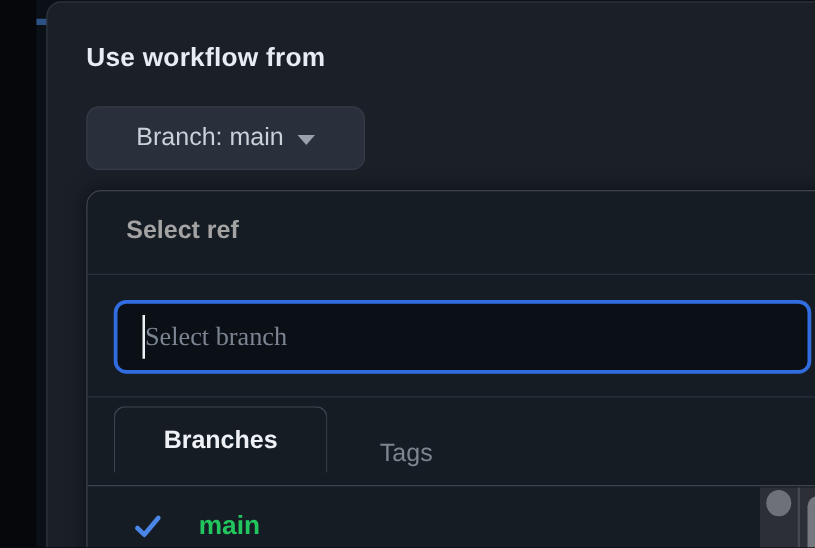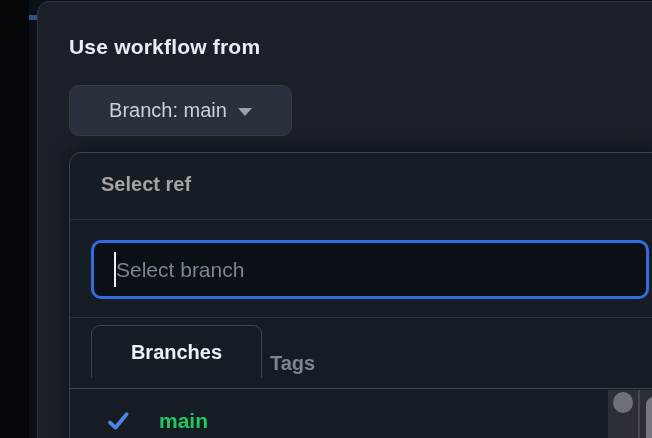--- a/index.html
+++ b/index.html
@@ -49,41 +49,41 @@
     font-size:20px; font-weight:700; color:#a3a3a3;
   }
   .divider { position:absolute; left:0; right:0; height:1px; background:#2b313b; }
   .divider-1 { top:66px; }
   .divider-2 { top:164px; }
   .ref-search {
     position:absolute; left:21px; top:87px; width:558px; height:59px;
     background:#0b1017; color:#e6edf3;
     border:3px solid var(--focus-ring,#316de0); border-radius:10px;
     padding:0 18px 0 22px; font-size:21px; outline:none;
-    font-family:Liberation Sans, sans-serif;
+    font-family:Liberation Serif, serif;
   }
   .ref-search::placeholder { color:#7b8491; opacity:1; }
   .text-caret {
     position:absolute; left:44px; top:99px; width:2px; height:35px;
     background:#edf2f7; animation:blink 1.1s steps(2,start) infinite;
   }
   @keyframes blink { 50% { opacity:0; } }
   
   .tab-line { position:absolute; left:0; right:0; top:235px; height:1px; background:#3d444d; z-index:1; }
   .tab-active {
     position:absolute; left:21px; top:172px; width:171px; height:53px;
     background:#161c24; border:1px solid #3d444d; border-bottom:none;
     border-radius:9px 9px 0 0; z-index:2;
     display:flex; align-items:center; justify-content:center;
     color:#eef2f7; font-size:20px; font-weight:700; cursor:pointer;
   }
   .tab-inactive {
     position:absolute; left:200px; top:184px; width:110px; height:53px;
-    display:flex; align-items:center; justify-content:flex-start;
-    color:#7d8590; font-size:20px; cursor:pointer; z-index:2;font-weight:bold;
+    display:flex; align-items:center; justify-content:center;
+    color:#7d8590; font-size:20px; cursor:pointer; z-index:2;
   }
   
   .list-row {
     position:absolute; left:0; top:236px; width:100%; height:64px;
     display:flex; align-items:center; padding-left:36px; cursor:pointer;
   }
   .check-icon { width:25px; height:25px; flex:none; }
   .check-icon path {
     stroke:var(--selected-check,#4a86e8); stroke-width:2.4;
     fill:none; stroke-linecap:round; stroke-linejoin:round;

